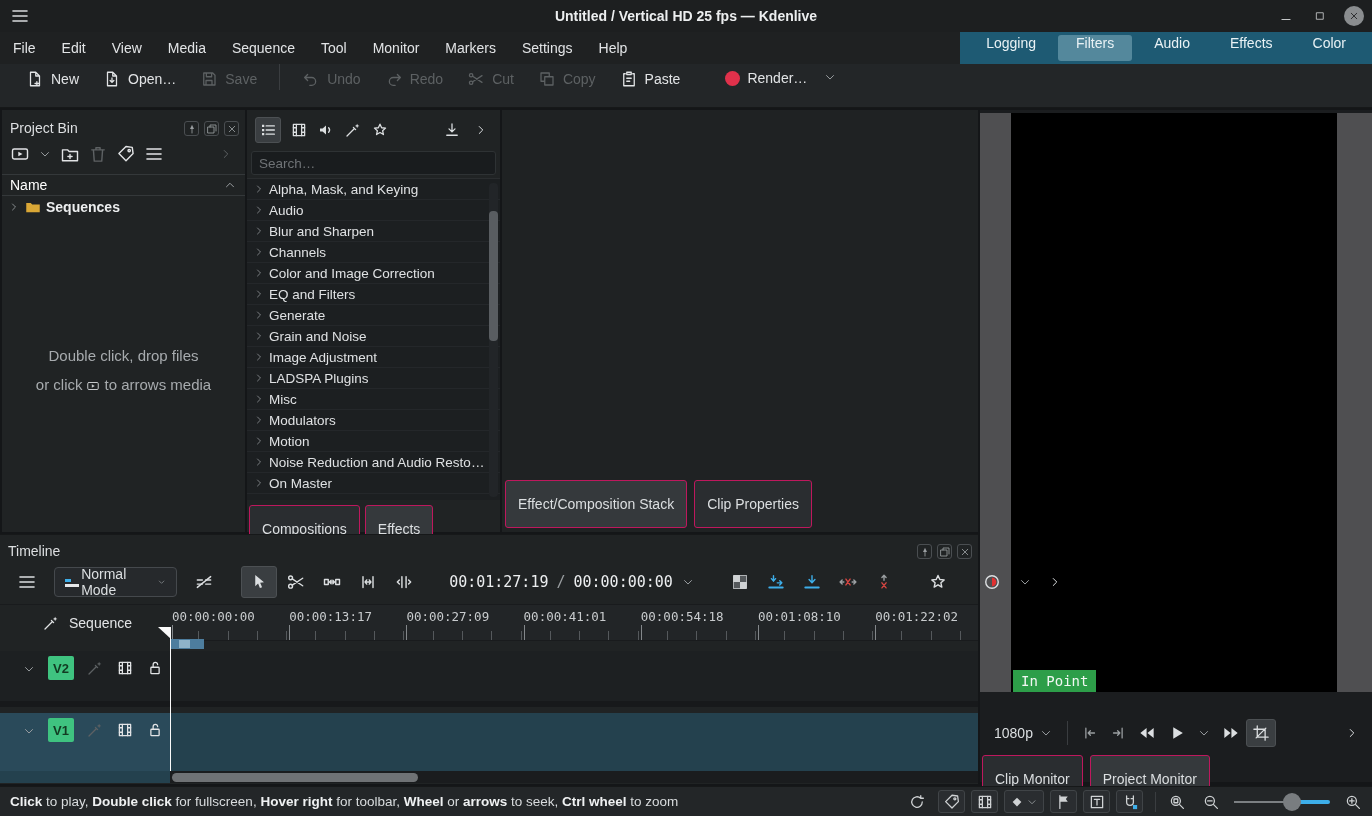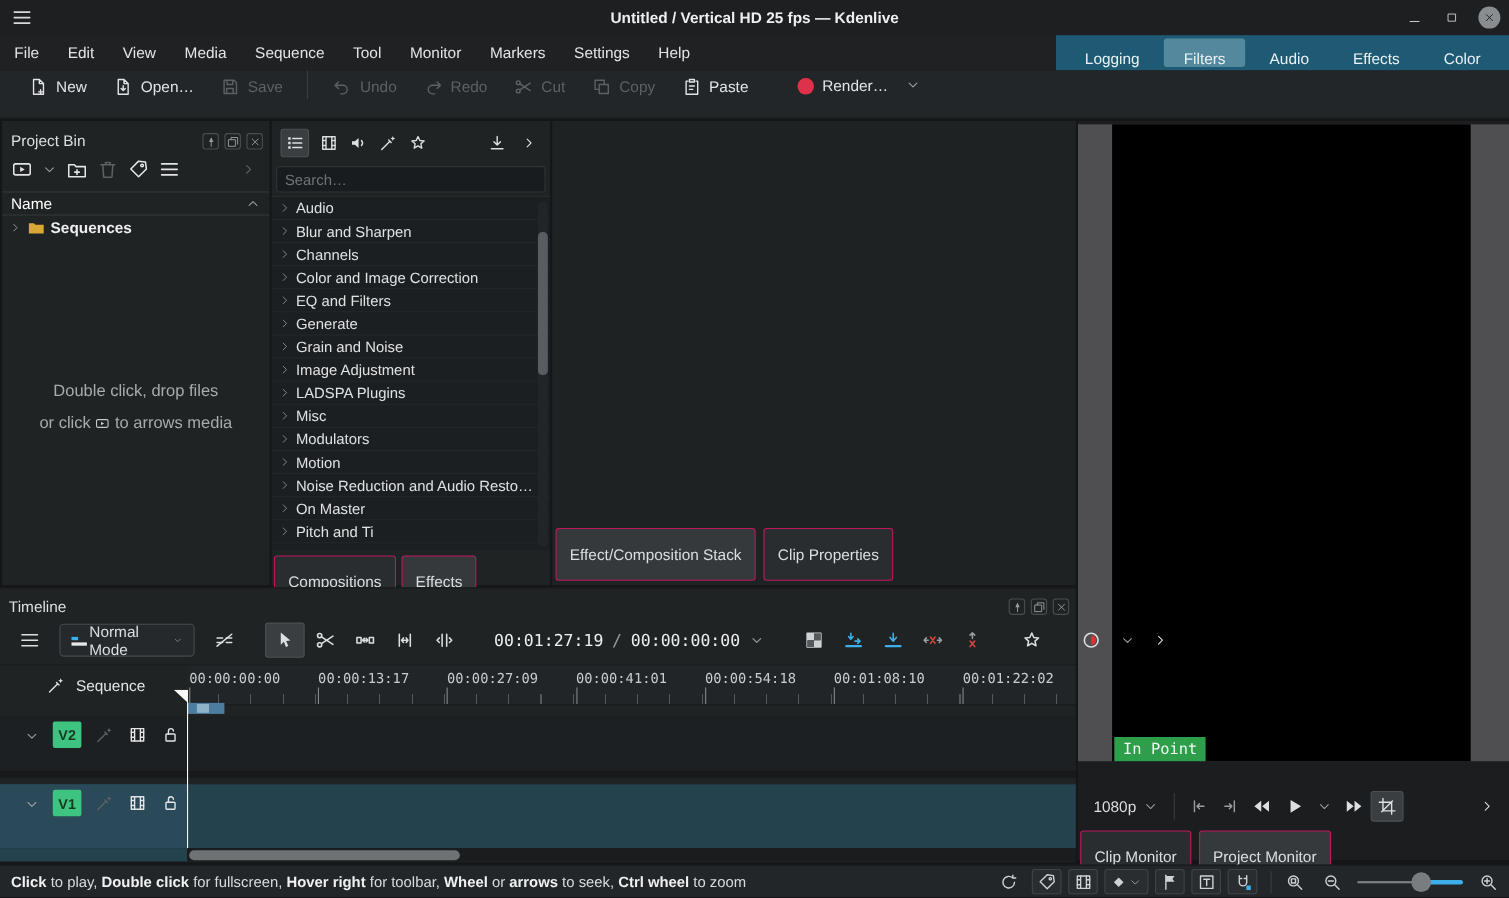--- a/index.html
+++ b/index.html
@@ -19,21 +19,21 @@
   #titlebar .title { position:absolute; left:0; right:0; text-align:center; font-weight:bold; color:#eceeef; font-size:14px; }
   #hamburger { margin-left:10px; color:#d7dadb; z-index:2; }
   .wincontrols { position:absolute; right:8px; top:0; height:32px; display:flex; align-items:center; gap:14px; z-index:2; }
   .winbtn { color:#c7cacb; display:flex; align-items:center; justify-content:center; width:20px; height:20px; }
   .winbtn.close { background:#8a8d8f; border-radius:50%; color:#1d1f20; }
 
   
   #menubar { left:0; top:32px; width:1372px; height:32px; background:#1f2122; display:flex; align-items:center; }
   .menu-item { padding:0 13px; height:32px; display:flex; align-items:center; color:#e2e4e6; }
   #workspace-tabs { position:absolute; right:0; top:0; height:32px; background:#1e5a73; display:flex; align-items:center; padding:0 6px; }
-  .ws-tab { height:26px; display:flex; align-items:flex-end; padding:0 18px; margin:0 2px; border-radius:3px; color:#e9f2f5; }
+  .ws-tab { height:26px; display:flex; align-items:flex-start; padding:0 18px; margin:0 2px; border-radius:3px; color:#e9f2f5; }
   .ws-tab.active { background:#54889c; }
 
   
   #maintoolbar { left:0; top:64px; width:1372px; height:44px; background:#232628; border-bottom:1px solid #161819; display:flex; align-items:flex-start; padding-left:16px; gap:4px; }
   .tbtn { display:flex; align-items:center; gap:7px; padding:6px 10px; border-radius:3px; color:#e2e4e6; }
   .tbtn.disabled { color:#5d6163; }
   .tsep { width:1px; height:26px; background:#3a3d40; margin:0 8px; }
   .render-dot { width:15px; height:15px; border-radius:50%; background:#e0314b; }
 
   
@@ -587,20 +587,25 @@
           <svg class="i s14">
             <use href="#sy-chevR"></use>
           </svg>
         </span>
     </div>
     <div id="fx-search">
       <input type="text" placeholder="Search…" style="">
     </div>
     <div id="fx-list">
       <span><div class="fx-row">
+      <svg class="i s12 fx-chev">
+              <use href="#sy-chevR"></use>
+            </svg>
+      <span>Alpha, Mask, and Keying</span>
+    </div><div class="fx-row">
       <svg class="i s12 fx-chev">
               <use href="#sy-chevR"></use>
             </svg>
       <span>Audio</span>
     </div><div class="fx-row">
       <svg class="i s12 fx-chev">
               <use href="#sy-chevR"></use>
             </svg>
       <span>Blur and Sharpen</span>
     </div><div class="fx-row">

